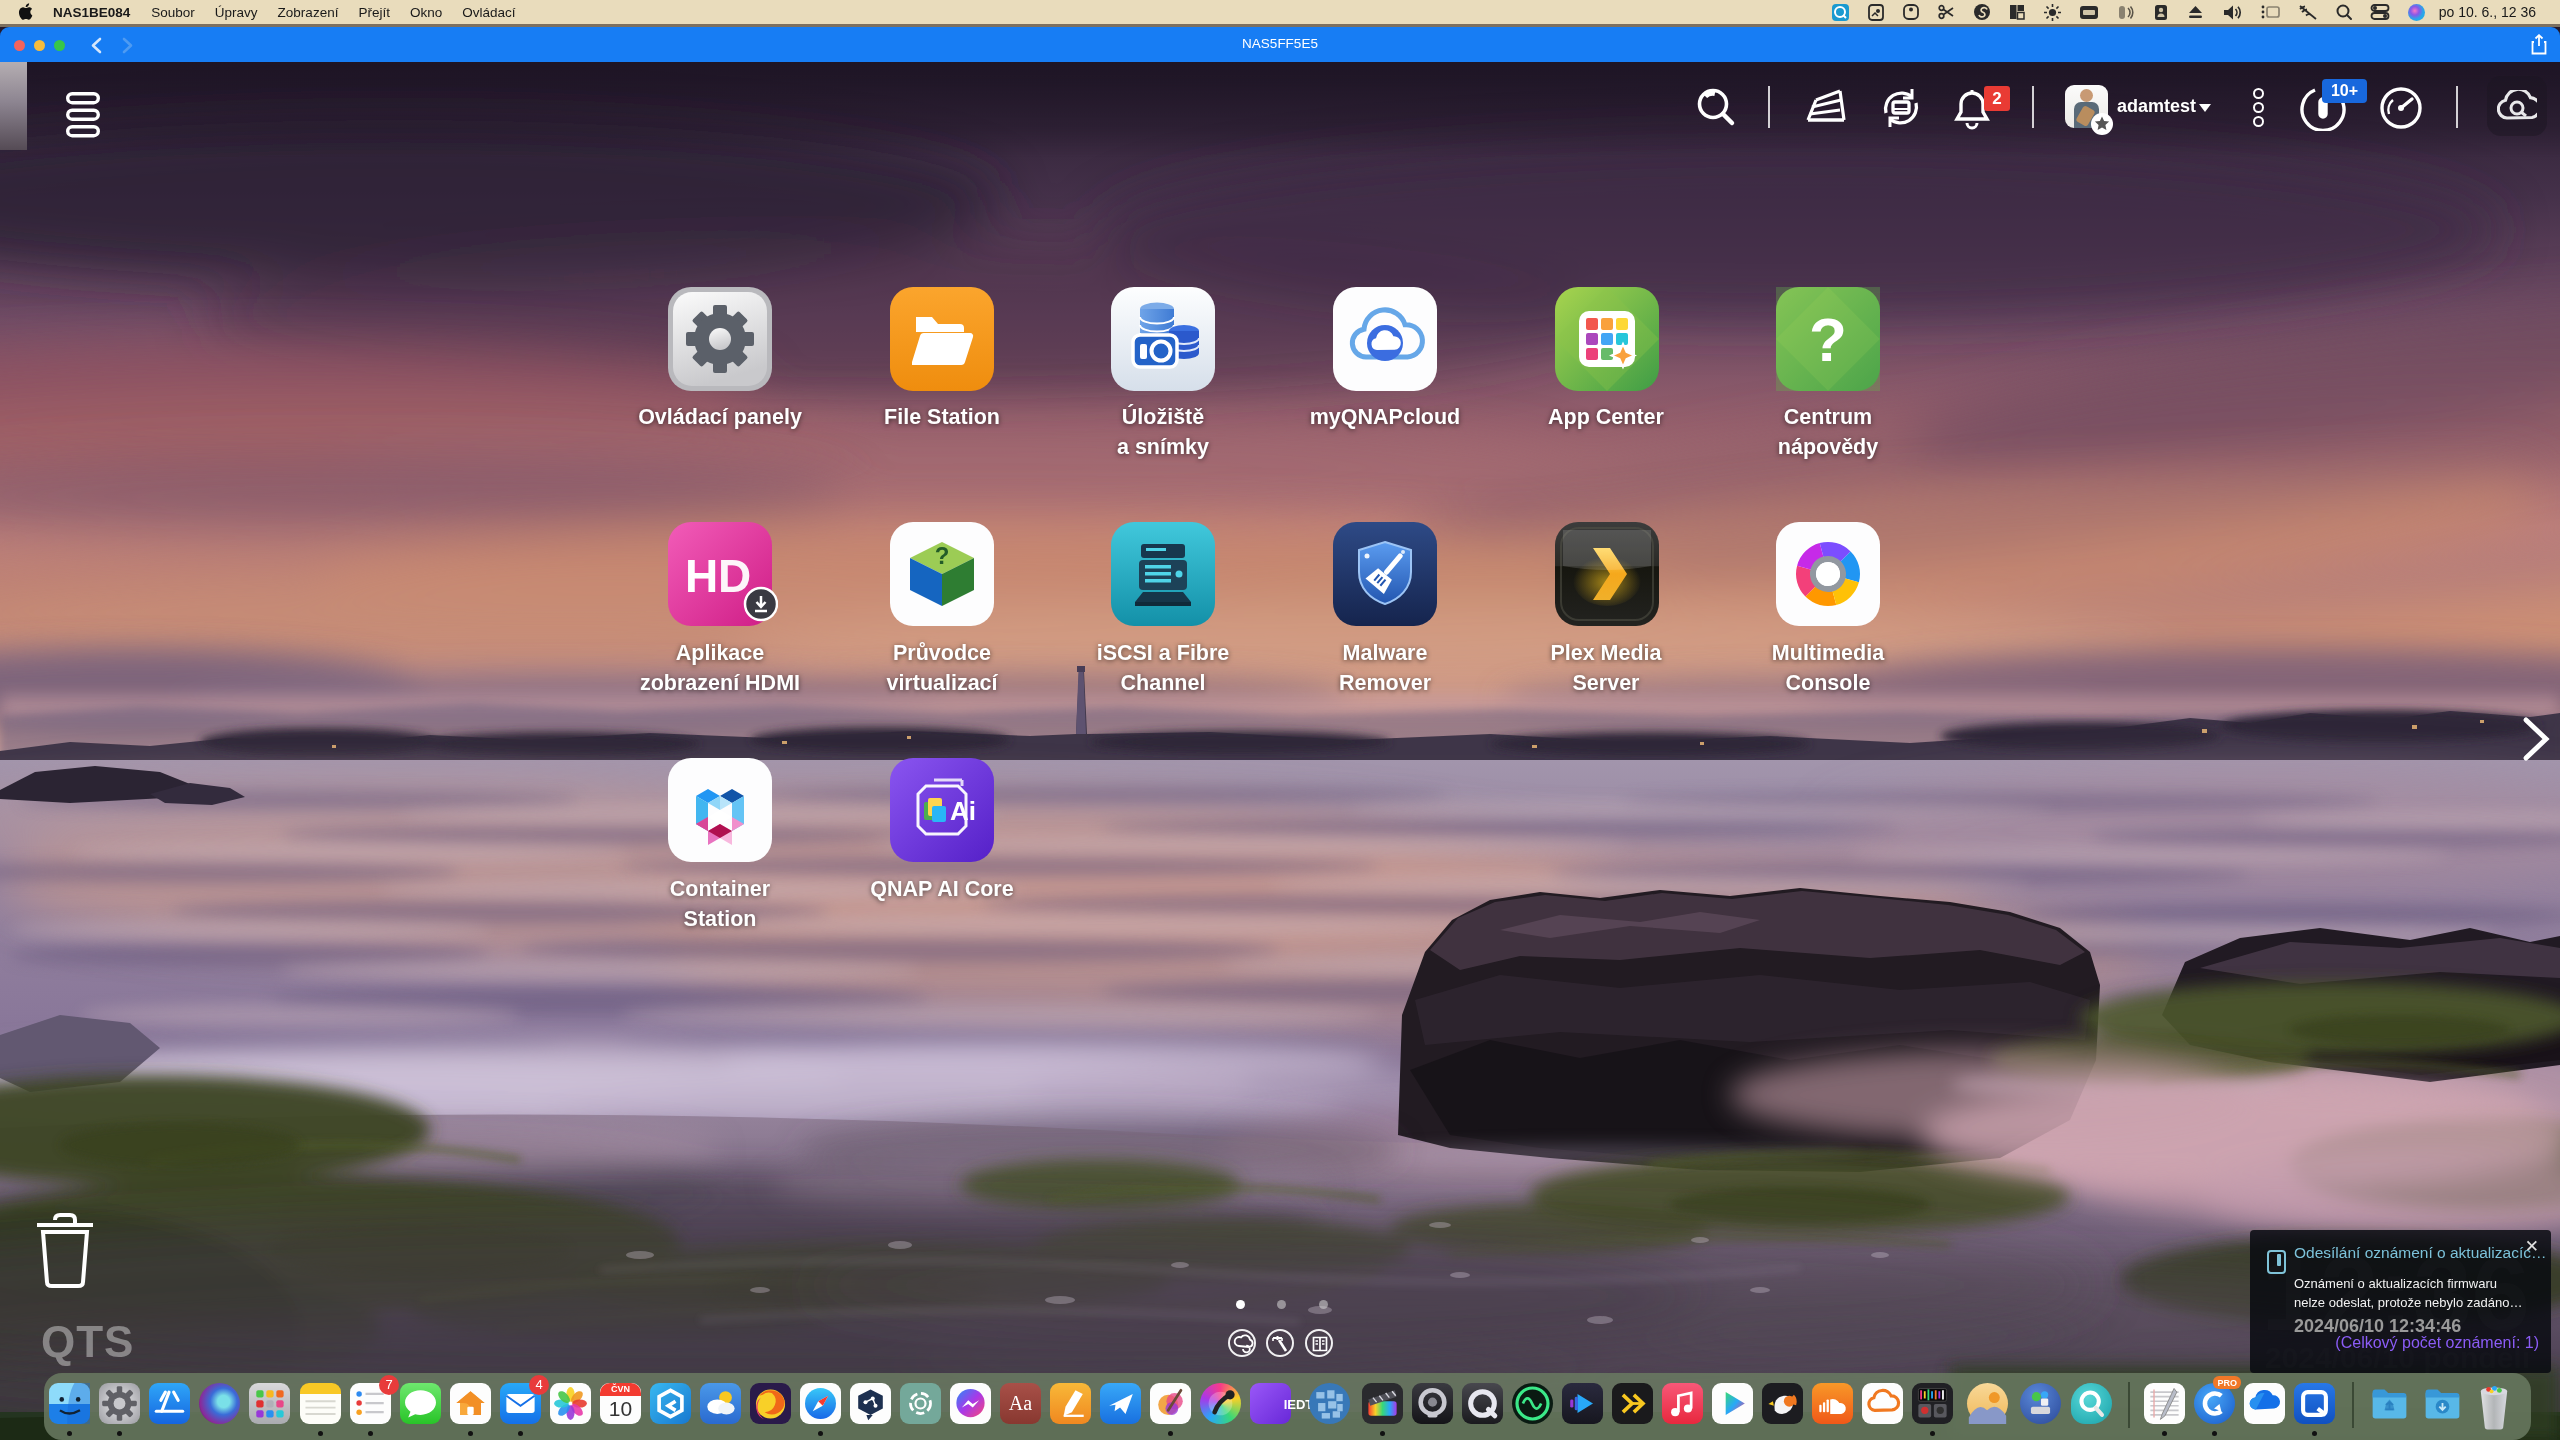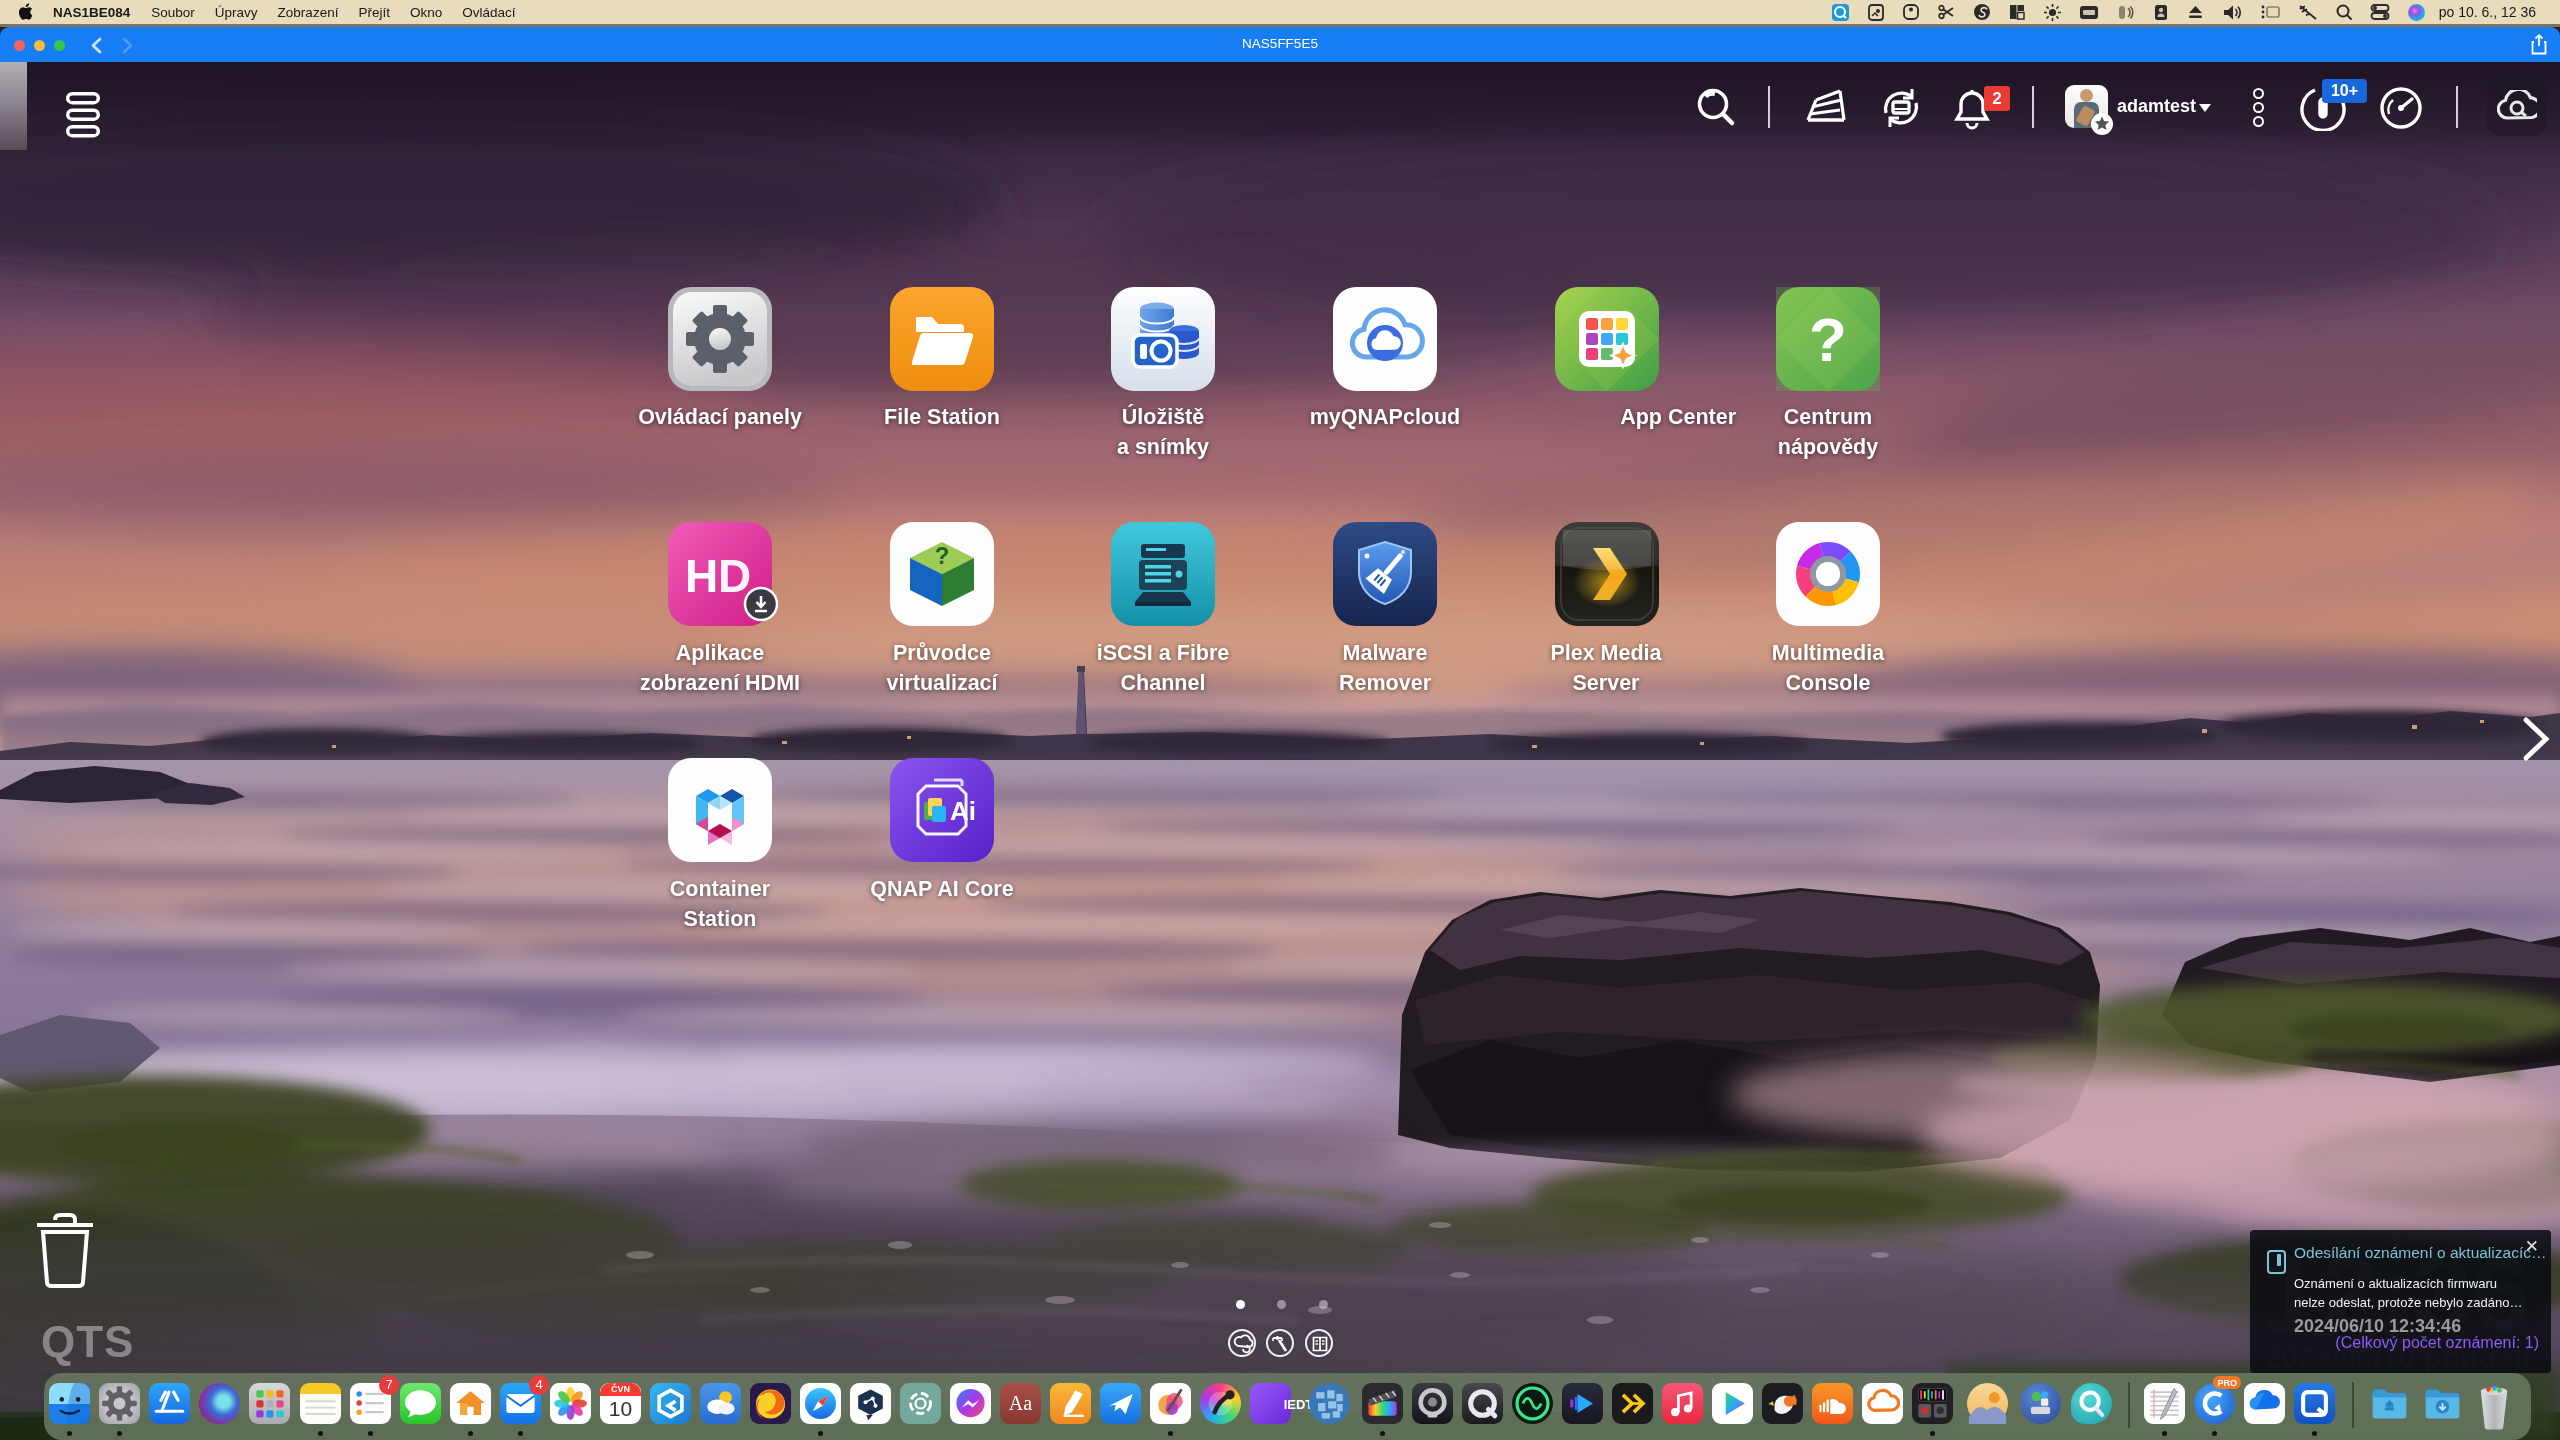--- a/index.html
+++ b/index.html
@@ -806,21 +806,21 @@
     <rect x="38" y="40" width="14" height="18" rx="2" fill="#ffd54f"></rect>
     <rect x="42" y="48" width="14" height="16" rx="2" fill="#29b6f6"></rect>
   </g>
   <text x="60" y="62" font-family="Liberation Sans,sans-serif" font-size="26" font-weight="bold" fill="#fff">Ai</text>
 </svg>
 
 <div class="dlabel" style="left:590px;top:402px;">Ovládací panely</div>
 <div class="dlabel" style="left:812px;top:402px;">File Station</div>
 <div class="dlabel" style="left:1033px;top:402px;">Úložiště<br>a snímky</div>
 <div class="dlabel" style="left:1255px;top:402px;">myQNAPcloud</div>
-<div class="dlabel" style="left:1476px;top:402px;text-align:right;">App Center</div>
+<div class="dlabel" style="left:1476px;top:402px;">App Center</div>
 <div class="dlabel" style="left:1698px;top:402px;">Centrum<br>nápovědy</div>
 <div class="dlabel" style="left:590px;top:638px;">Aplikace<br>zobrazení HDMI</div>
 <div class="dlabel" style="left:812px;top:638px;">Průvodce<br>virtualizací</div>
 <div class="dlabel" style="left:1033px;top:638px;">iSCSI a Fibre<br>Channel</div>
 <div class="dlabel" style="left:1255px;top:638px;">Malware<br>Remover</div>
 <div class="dlabel" style="left:1476px;top:638px;">Plex Media<br>Server</div>
 <div class="dlabel" style="left:1698px;top:638px;">Multimedia<br>Console</div>
 <div class="dlabel" style="left:590px;top:874px;">Container<br>Station</div>
 <div class="dlabel" style="left:812px;top:874px;">QNAP AI Core</div>
 </div>

